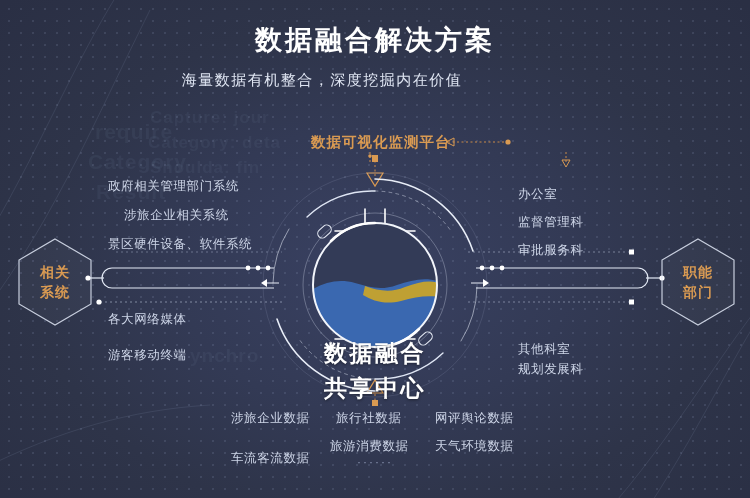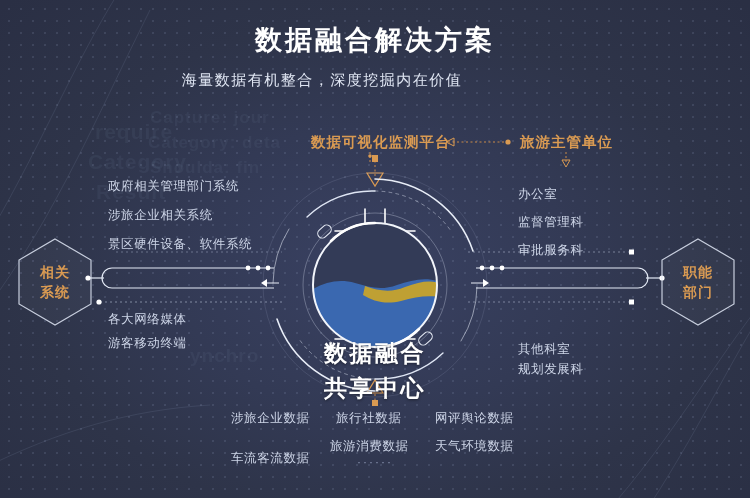--- a/index.html
+++ b/index.html
@@ -161,21 +161,20 @@
     <line x1="375" y1="156" x2="375" y2="176" stroke="#c98a48" stroke-width="1" stroke-dasharray="2 2.5"></line>
     <rect x="372" y="155" width="6" height="7" fill="#d99a52"></rect>
     <path d="M 367 173 L 383 173 L 375 186 Z" fill="none" stroke="#d99a52" stroke-width="1.2"></path>
 
     <path d="M 367 381 L 383 381 L 375 394 Z" fill="none" stroke="#d99a52" stroke-width="1.2" transform="rotate(180 375 387)"></path>
     <line x1="375" y1="394" x2="375" y2="406" stroke="#c98a48" stroke-width="1" stroke-dasharray="2 2.5"></line>
     <rect x="372" y="400" width="6" height="6" fill="#d99a52"></rect>
   </svg>
 
   <div class="goldlabel" id="lbl-platform">数据可视化监测平台</div>
-  <div class="goldlabel" id="lbl-authority">旅游主管单位</div>
 
   <div class="hex" id="hex-left">
     <svg width="82" height="92" viewBox="0 0 82 92">
       <polygon points="41,3 77,24 77,68 41,89 5,68 5,24" fill="rgba(255,255,255,.03)" stroke="rgba(226,233,247,.85)" stroke-width="1.2"></polygon>
     </svg>
     <div class="htxt">
       <span>相关</span>
       <span>系统</span>
     </div>
   </div>
@@ -259,24 +258,24 @@
       <line x1="228" y1="118" x2="216" y2="118"></line>
     </g>
   </svg>
 
   <div id="center-text">
     <span>数据融合</span>
     <span>共享中心</span>
   </div>
 
   <div class="coltext col-left" style="top:178px;">政府相关管理部门系统</div>
-  <div class="coltext col-left" style="top:207px;">涉旅企业相关系统</div>
+  <div class="coltext col-left" style="top:207px;margin-left:16px;">涉旅企业相关系统</div>
   <div class="coltext col-left" style="top:236px;">景区硬件设备、软件系统</div>
   <div class="coltext col-left" style="top:311px;text-align:right;">各大网络媒体</div>
-  <div class="coltext col-left" style="top:335px;">游客移动终端</div>
+  <div class="coltext col-left" style="top:347px;">游客移动终端</div>
 
   <div class="coltext col-right" style="top:186px;">办公室</div>
   <div class="coltext col-right" style="top:214px;">监督管理科</div>
   <div class="coltext col-right" style="top:242px;">审批服务科</div>
   <div class="coltext col-right" style="top:329px;margin-top:32px;">规划发展科</div>
   <div class="coltext col-right" style="top:341px;">其他科室</div>
 
   <div class="botcell" style="left:231px;top:410px;">涉旅企业数据</div>
   <div class="botcell" style="left:336px;top:410px;">旅行社数据</div>
   <div class="botcell" style="left:435px;top:410px;">网评舆论数据</div>

